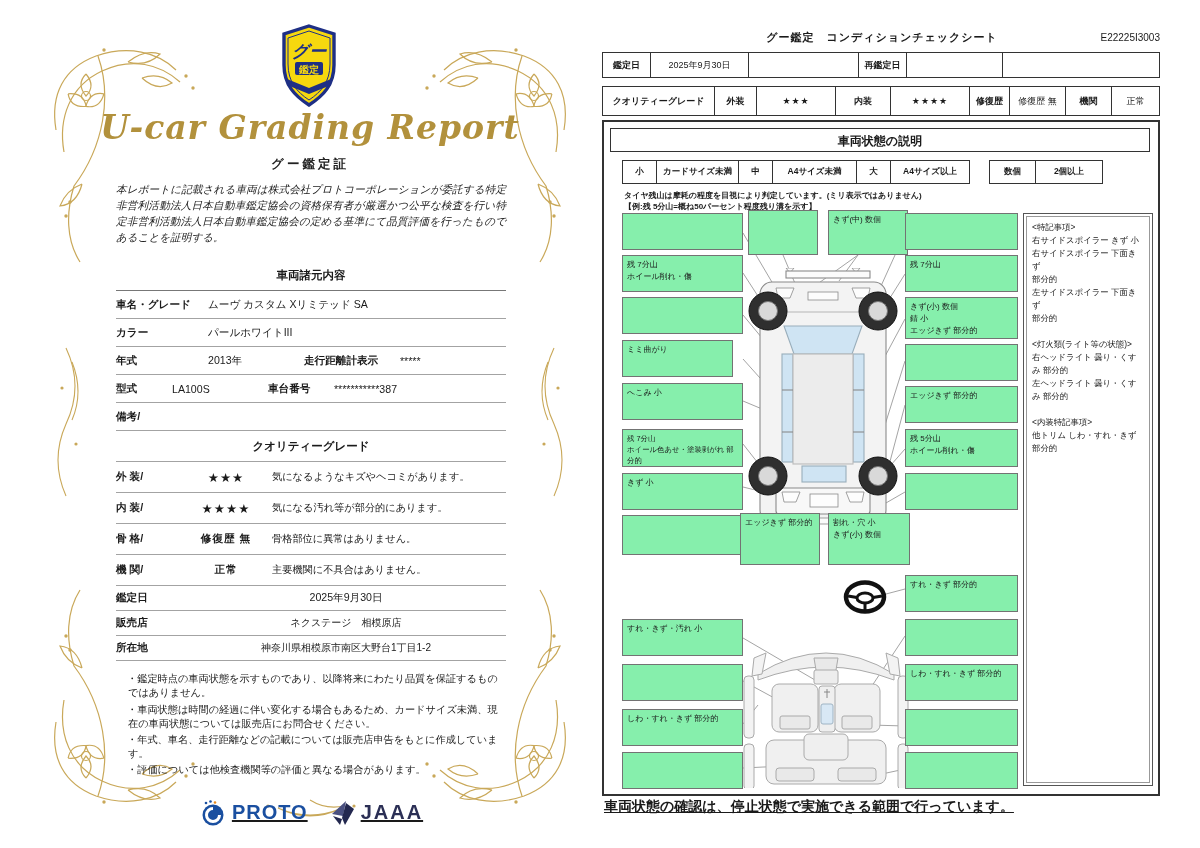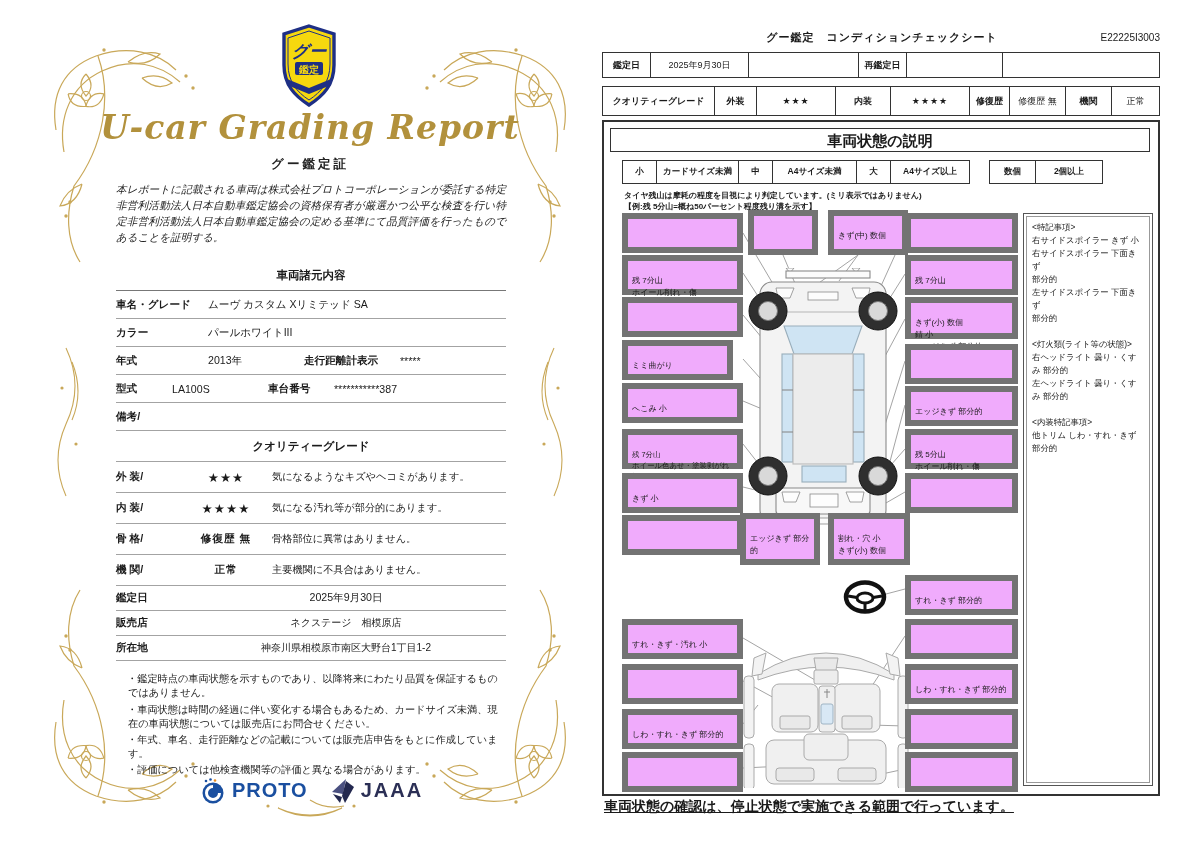--- a/index.html
+++ b/index.html
@@ -28,45 +28,45 @@
   .grow{min-height:30px;}
   .grow .glab{width:64px;font-weight:bold;flex:none;}
   .grow .gval{width:92px;flex:none;text-align:center;font-size:12.5px;letter-spacing:1px;}
   .grow .gval.txt{font-size:10.6px;font-weight:bold;}
   .grow .gdesc{flex:1;font-size:10.2px;}
   .irow{min-height:24px;}
   .irow .ival{flex:1;text-align:center;}
   .notes{margin-top:11px;font-size:10.2px;line-height:1.38;}
   .notes-title{font-weight:bold;margin-bottom:2px;font-size:10.6px;}
   .note-li{padding-left:12px;text-indent:-1px;margin-top:2px;}
-  .logos{display:flex;justify-content:center;align-items:center;gap:22px;}
+  .logos{margin-top:22px;display:flex;justify-content:center;align-items:center;gap:22px;text-decoration:underline;}
   .logo{display:flex;align-items:center;gap:5px;}
   .logo-proto-text{font-size:20px;font-weight:900;color:#1a4fa0;letter-spacing:1px;}
   .logo-jaaa-text{font-size:20px;font-weight:900;color:#2b2f55;letter-spacing:2px;}
 
   
   .right-page{position:absolute;left:602px;top:28px;width:560px;height:806px;font-size:9px;}
   .rp-title{position:absolute;top:2px;left:0;width:100%;text-align:center;font-weight:bold;font-size:11px;letter-spacing:1px;}
   .rp-no{position:absolute;top:4px;right:2px;font-size:10px;}
   .flex-table{position:absolute;display:flex;border:1px solid #333;background:#fff;box-sizing:border-box;}
   .flex-table .cell{border-right:1px solid #333;display:flex;align-items:center;justify-content:center;box-sizing:border-box;font-size:9px;}
   .flex-table .cell:last-child{border-right:none;}
   .flex-table .cell.hd{font-weight:bold;}
   .stars{font-size:11px;letter-spacing:1px;font-weight:bold;}
   .date-table{top:24px;left:0;width:558px;height:26px;}
   .grade-table{top:58px;left:0;width:558px;height:30px;}
   .cond-box{position:absolute;top:92px;left:0;width:554px;height:672px;border:2px solid #333;}
   .banner{position:absolute;top:100px;left:8px;width:540px;height:24px;border:1px solid #333;
-    text-align:center;font-weight:bold;font-size:15px;line-height:24px;box-sizing:border-box;background:#fff;}
+    text-align:center;font-weight:bold;font-size:12px;line-height:24px;box-sizing:border-box;background:#fff;}
   .legend{top:132px;height:24px;}
   .legend .cell{font-size:8.5px;font-weight:bold;}
   .tnote{position:absolute;left:22px;font-size:8px;font-weight:bold;white-space:nowrap;}
   .callouts{position:absolute;left:0;top:0;width:560px;height:806px;z-index:1;}
   .diagram-svg{position:absolute;z-index:2;}
-  .lbox{position:absolute;border:6px solid #737373;background:#f0abfc;z-index:3;box-sizing:border-box;padding:14px 4px;}
+  .lbox{position:absolute;border:1px solid #737373;background:#86efac;z-index:3;box-sizing:border-box;padding:3px 4px;}
   .lbox span{display:block;font-size:8px;line-height:1.5;white-space:pre-line;}
   .sidebar{position:absolute;left:421px;top:185px;width:130px;height:573px;border:1px solid #555;z-index:3;background:#fff;box-sizing:border-box;}
   .sidebar-inner{position:absolute;inset:2px;border:1px solid #999;padding:4px 5px;font-size:8.4px;line-height:1.55;white-space:pre-line;box-sizing:border-box;}
   .rp-footer{position:absolute;top:770px;left:2px;font-size:14px;font-weight:bold;text-decoration:underline;}
 </style>
 </head>
 <body>
 
 <div class="canvas">
 

